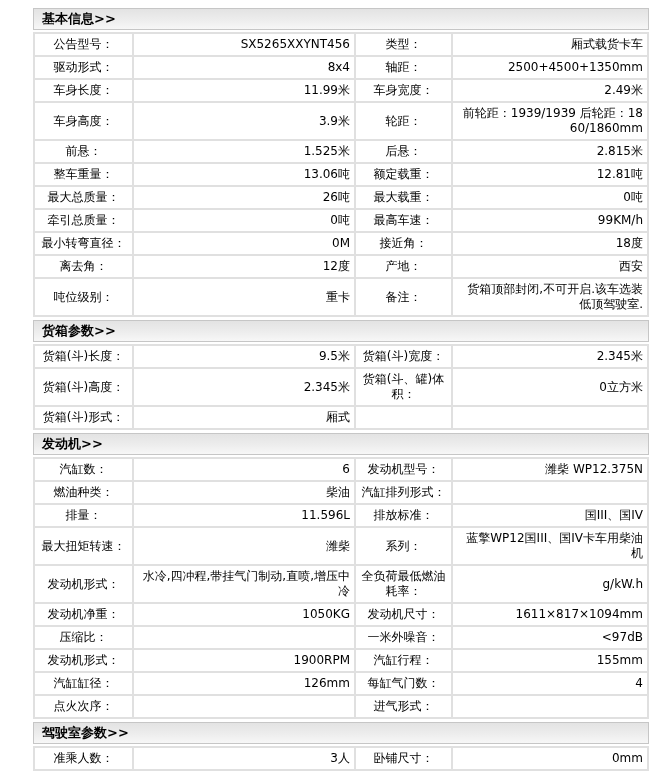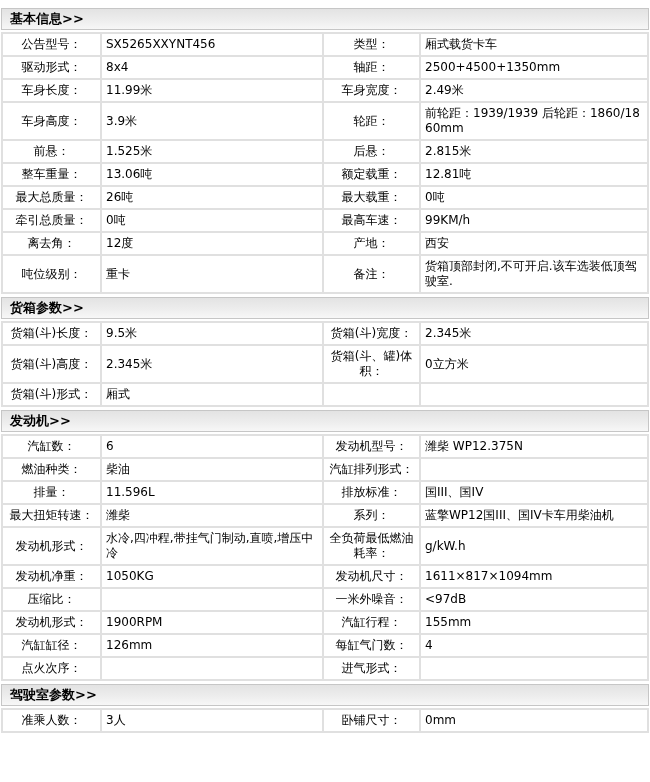--- a/index.html
+++ b/index.html
@@ -12,20 +12,21 @@
     height: 782px;
     overflow: hidden;
     font-family: "DejaVu Sans", sans-serif;
     color: #000000;
   }
   .wrap {
     padding: 8px 1px 0 1px;
   }
   .section {
     margin-bottom: 3px;
+    padding-left: 32px;
   }
   .section-header {
     border: 1px solid #c6c6c6;
     background: linear-gradient(to bottom, #e3e3e3 0%, #ededed 55%, #f7f7f7 100%);
     font-weight: bold;
     font-size: 13px;
     line-height: 16px;
     padding: 2px 6px 2px 8px;
     margin-bottom: 2px;
   }
@@ -43,21 +44,21 @@
     vertical-align: middle;
     word-break: break-all;
     overflow: hidden;
   }
   td.lbl {
     text-align: center;
     padding-right: 5px;
     color: #000000;
   }
   td.val {
-    text-align: left;
+    text-align: right;
     padding-left: 10px;
     color: #000000;
   }
 </style>
 </head>
 <body>
 
 <div class="wrap">
   <div>
   <div class="section">
@@ -119,20 +120,26 @@
     <td class="val">0吨</td>
   </tr>
 
   <tr>
     <td class="lbl">牵引总质量：</td>
     <td class="val">0吨</td>
     <td class="lbl">最高车速：</td>
     <td class="val">99KM/h</td>
   </tr>
 
+  <tr>
+    <td class="lbl">最小转弯直径：</td>
+    <td class="val">0M</td>
+    <td class="lbl">接近角：</td>
+    <td class="val">18度</td>
+  </tr>
 
   <tr>
     <td class="lbl">离去角：</td>
     <td class="val">12度</td>
     <td class="lbl">产地：</td>
     <td class="val">西安</td>
   </tr>
 
   <tr>
     <td class="lbl">吨位级别：</td>

